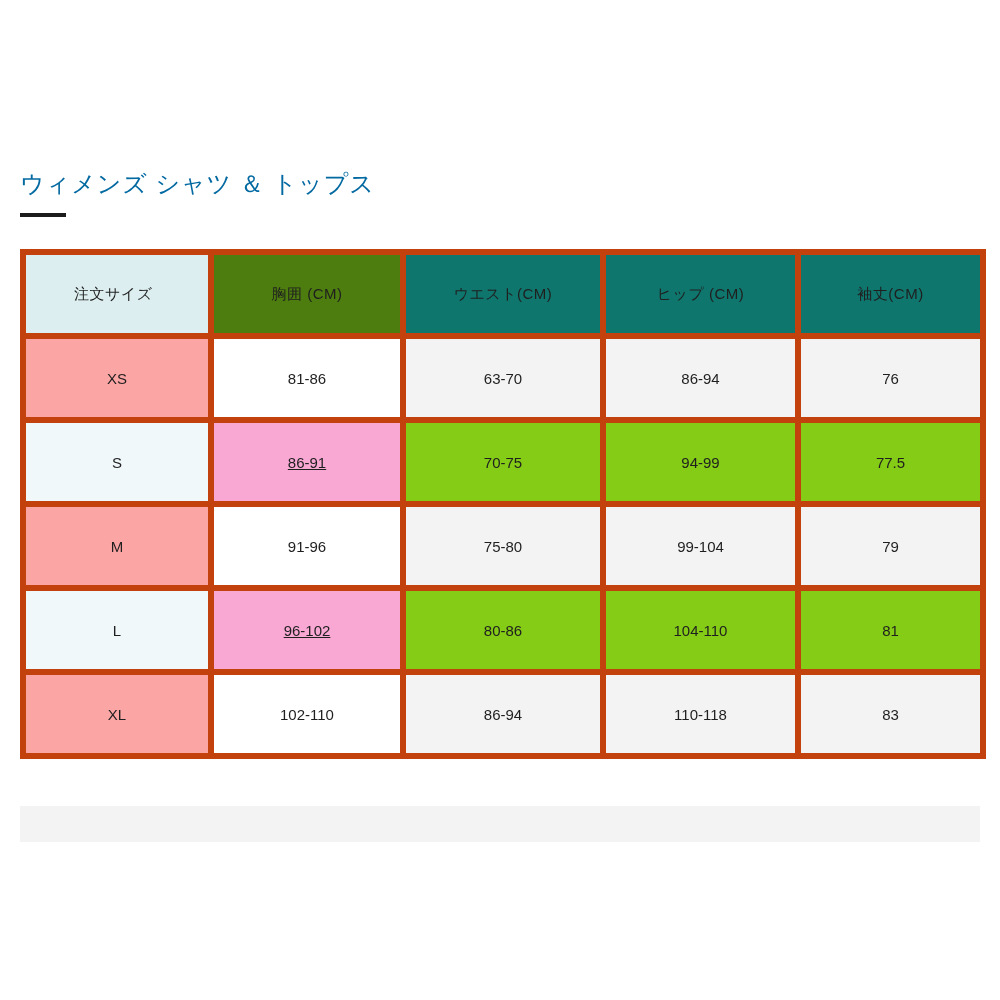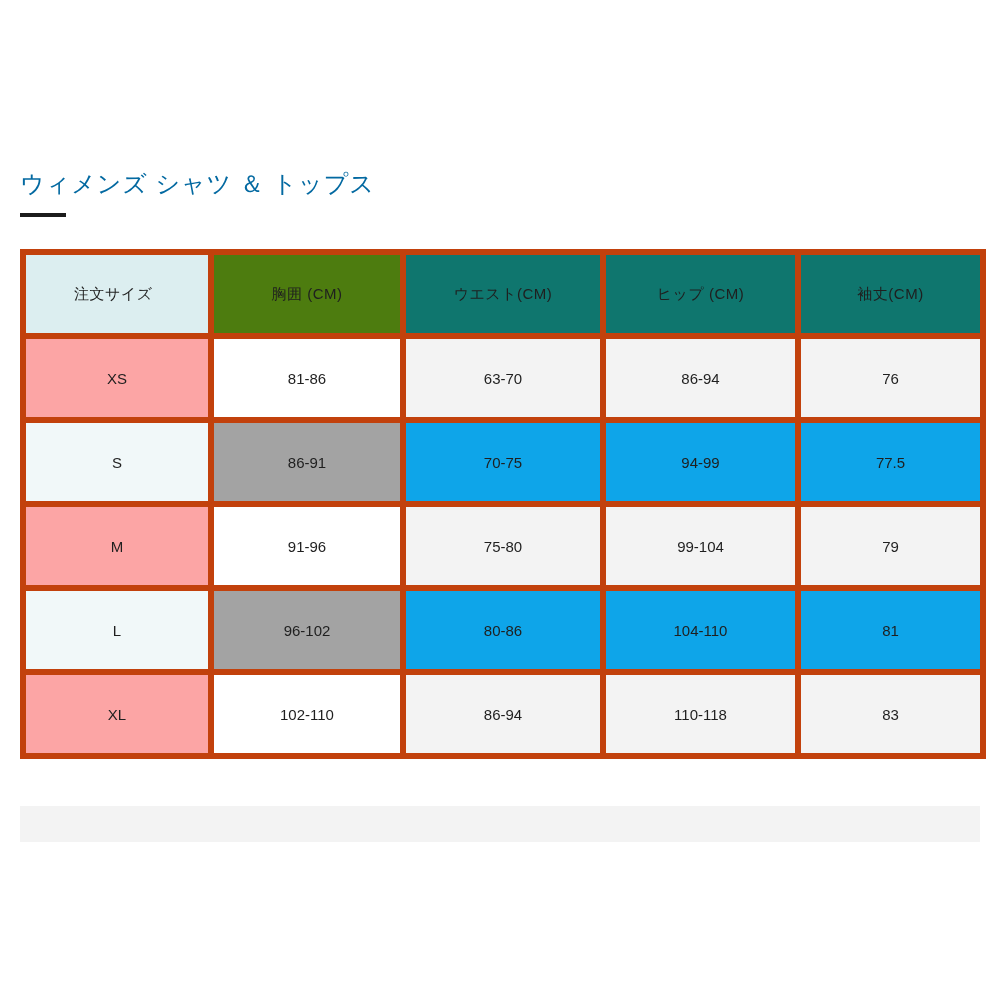--- a/index.html
+++ b/index.html
@@ -82,27 +82,28 @@
   tbody td {
     background: #f3f3f3;
   }
   tbody td.first {
     background: #fca5a5;
   }
   tbody td.second {
     background: #ffffff;
   }
   tbody tr.alt td {
-    background: #0ea5e9;
+    background: #84cc16;
   }
   tbody tr.alt td.first {
     background: #f1f8f9;
   }
   tbody tr.alt td.second {
-    background: #a3a3a3;
+    background: #f9a8d4;
+    text-decoration: underline;
   }
   .bottom-strip {
     position: absolute;
     left: 20px;
     top: 806px;
     width: 960px;
     height: 36px;
     background: #f3f3f3;
   }
 </style>

